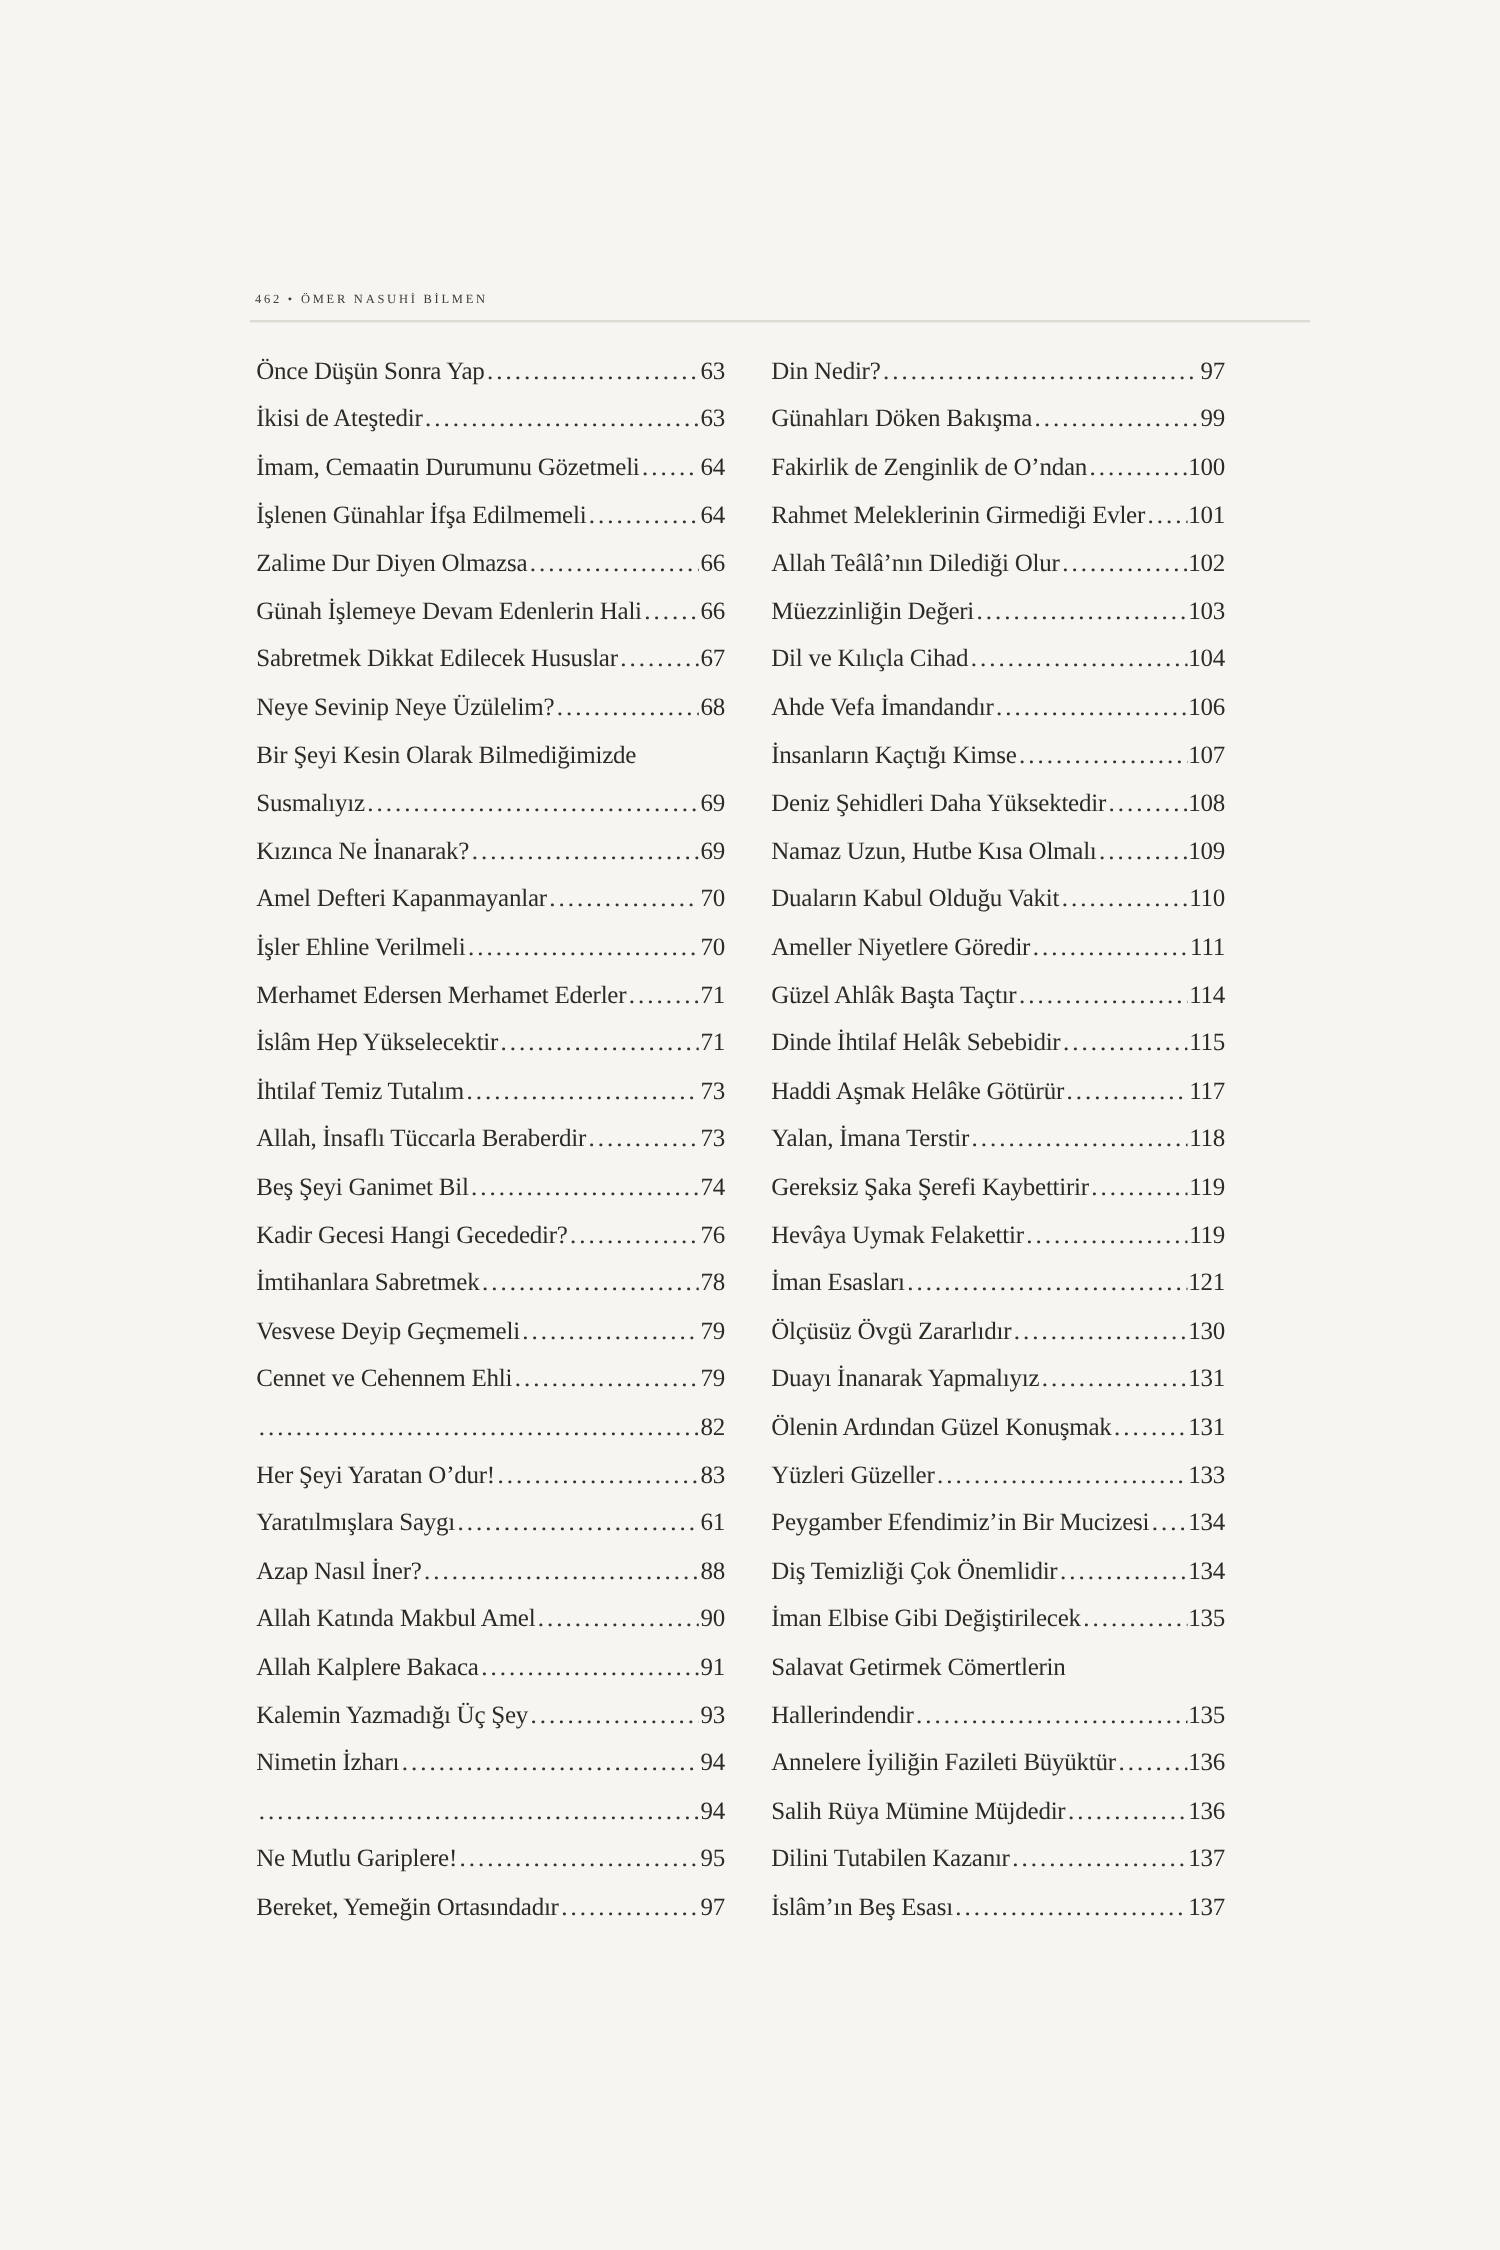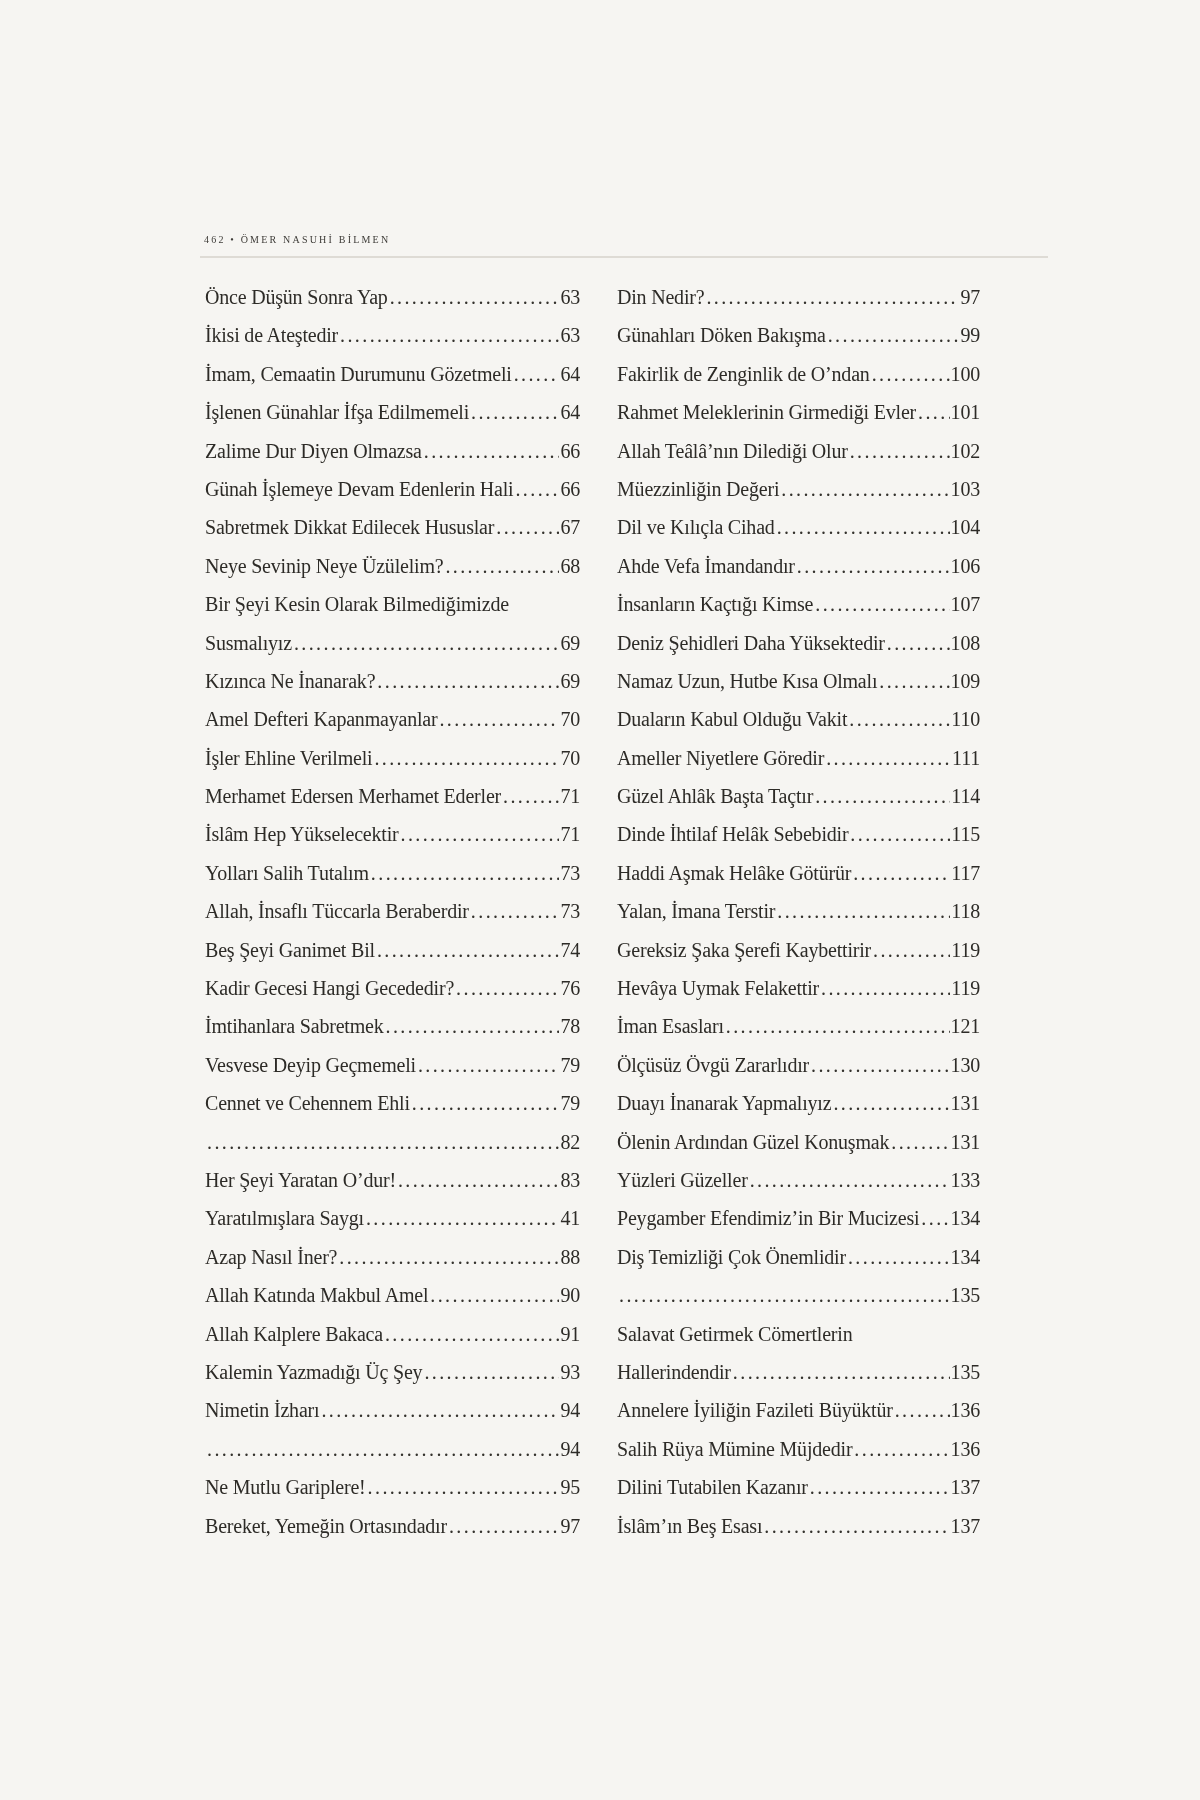--- a/index.html
+++ b/index.html
@@ -140,21 +140,21 @@
         <span class="t">Merhamet Edersen Merhamet Ederler</span>
         <span class="leader">........................................................................................................................</span>
         <span class="p">71</span>
       </div>
       <div class="row">
         <span class="t">İslâm Hep Yükselecektir</span>
         <span class="leader">........................................................................................................................</span>
         <span class="p">71</span>
       </div>
       <div class="row">
-        <span class="t">Yolları Salih Tutalım</span>
+        <span class="t">İhtilaf Temiz Tutalım</span>
         <span class="leader">........................................................................................................................</span>
         <span class="p">73</span>
       </div>
       <div class="row">
         <span class="t">Allah, İnsaflı Tüccarla Beraberdir</span>
         <span class="leader">........................................................................................................................</span>
         <span class="p">73</span>
       </div>
       <div class="row">
         <span class="t">Beş Şeyi Ganimet Bil</span>
@@ -186,21 +186,21 @@
         <span class="p">82</span>
       </div>
       <div class="row">
         <span class="t">Her Şeyi Yaratan O’dur!</span>
         <span class="leader">........................................................................................................................</span>
         <span class="p">83</span>
       </div>
       <div class="row">
         <span class="t">Yaratılmışlara Saygı</span>
         <span class="leader">........................................................................................................................</span>
-        <span class="p">41</span>
+        <span class="p">61</span>
       </div>
       <div class="row">
         <span class="t">Azap Nasıl İner?</span>
         <span class="leader">........................................................................................................................</span>
         <span class="p">88</span>
       </div>
       <div class="row">
         <span class="t">Allah Katında Makbul Amel</span>
         <span class="leader">........................................................................................................................</span>
         <span class="p">90</span>
@@ -360,20 +360,21 @@
         <span class="t">Peygamber Efendimiz’in Bir Mucizesi</span>
         <span class="leader">........................................................................................................................</span>
         <span class="p">134</span>
       </div>
       <div class="row">
         <span class="t">Diş Temizliği Çok Önemlidir</span>
         <span class="leader">........................................................................................................................</span>
         <span class="p">134</span>
       </div>
       <div class="row">
+        <span class="t">İman Elbise Gibi Değiştirilecek</span>
         <span class="leader">........................................................................................................................</span>
         <span class="p">135</span>
       </div>
       <div class="row">
         <span class="t">Salavat Getirmek Cömertlerin</span>
       </div>
       <div class="row">
         <span class="t">Hallerindendir</span>
         <span class="leader">........................................................................................................................</span>
         <span class="p">135</span>

